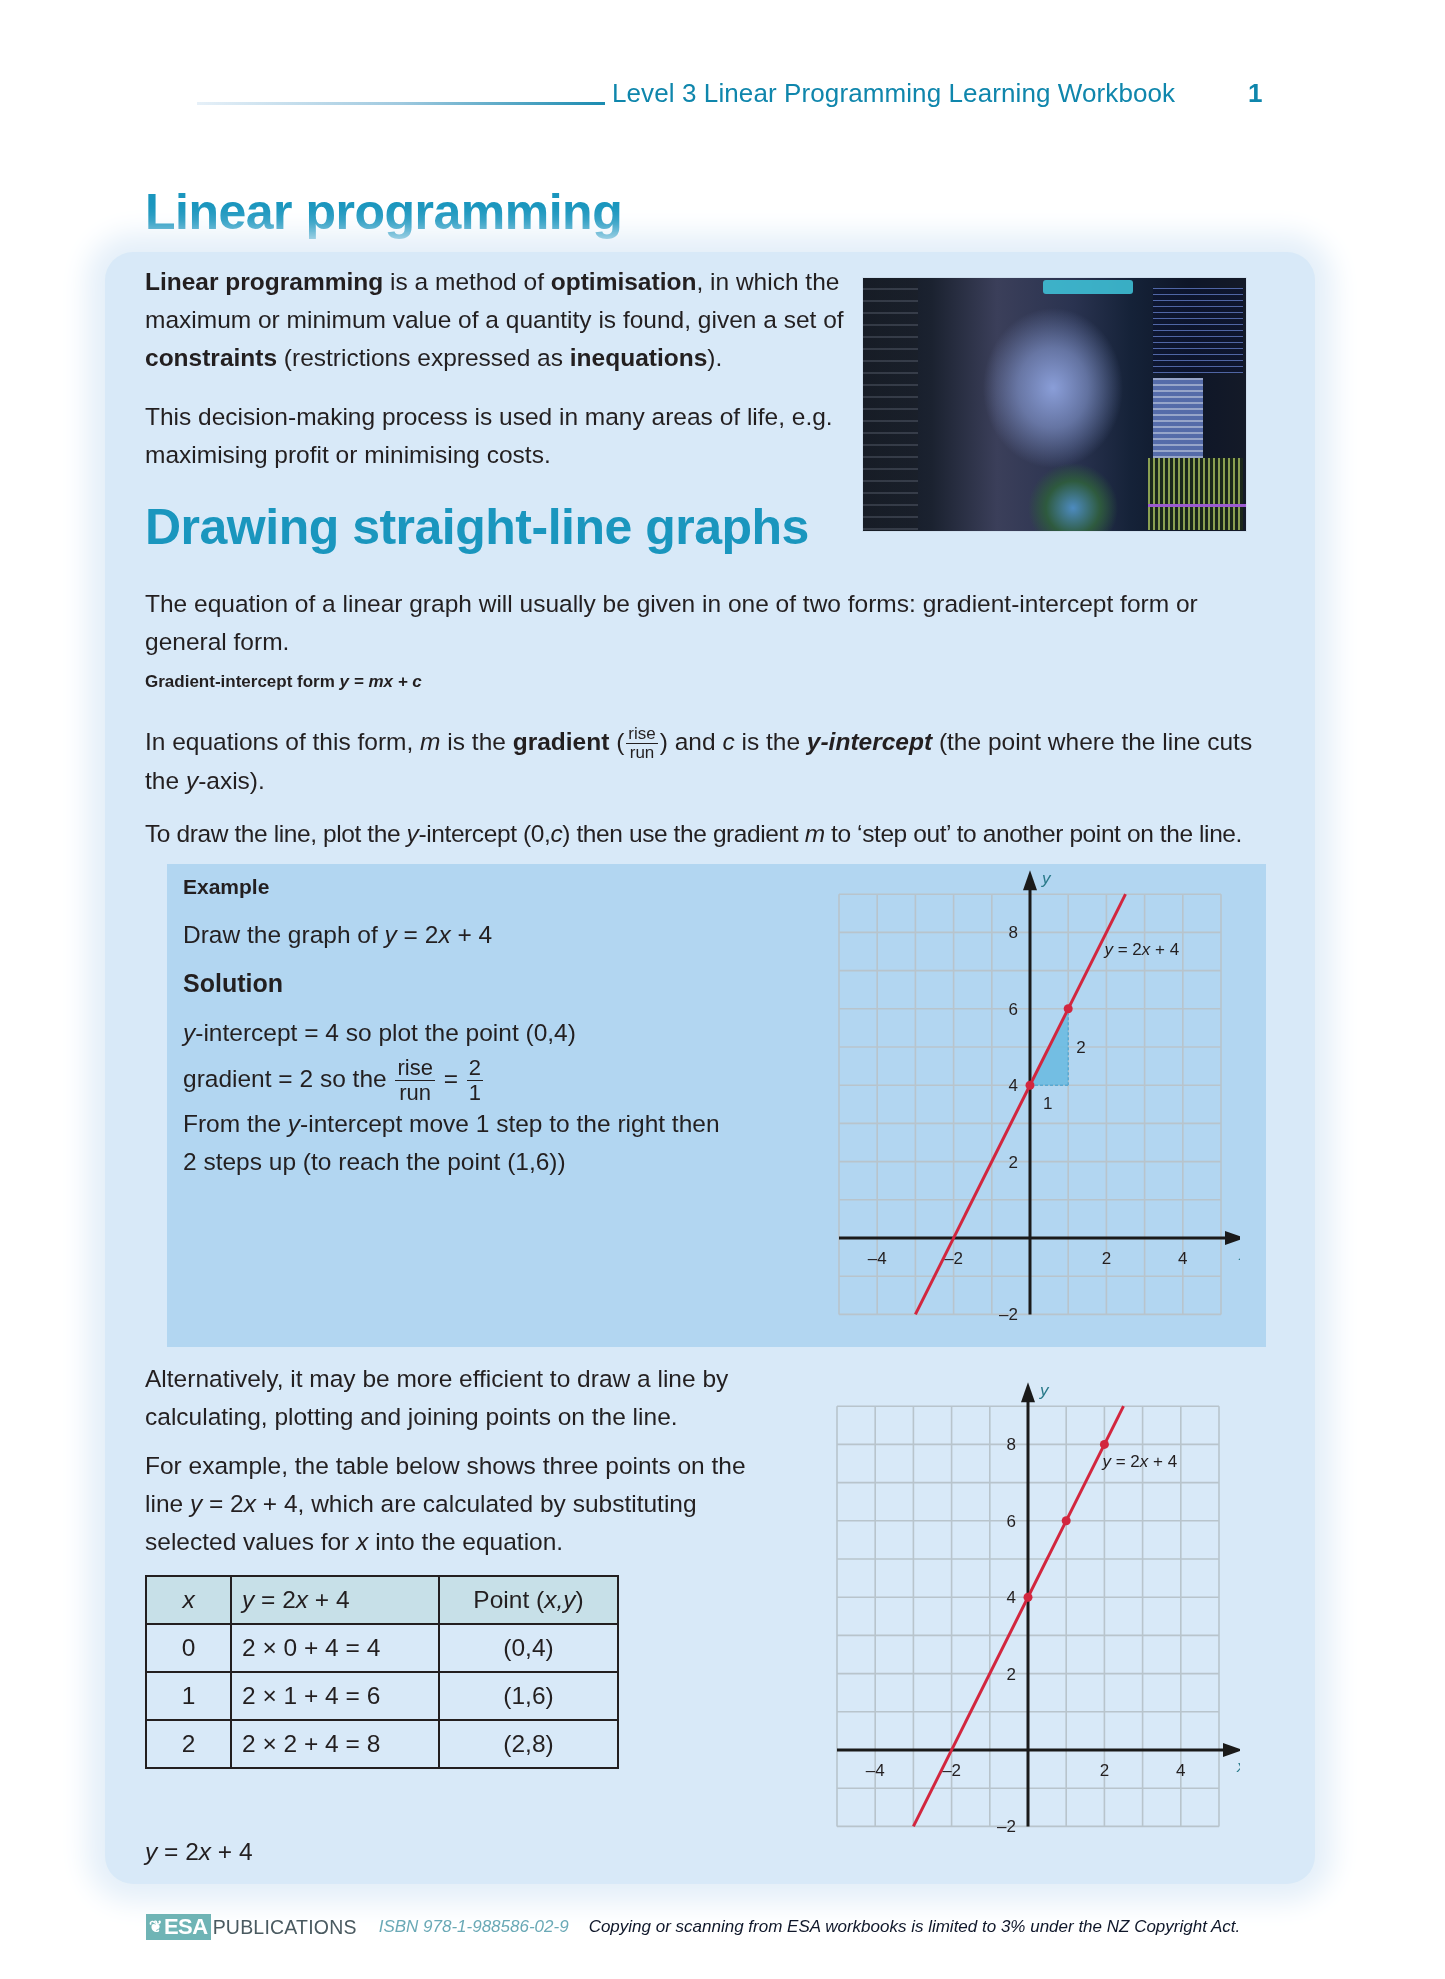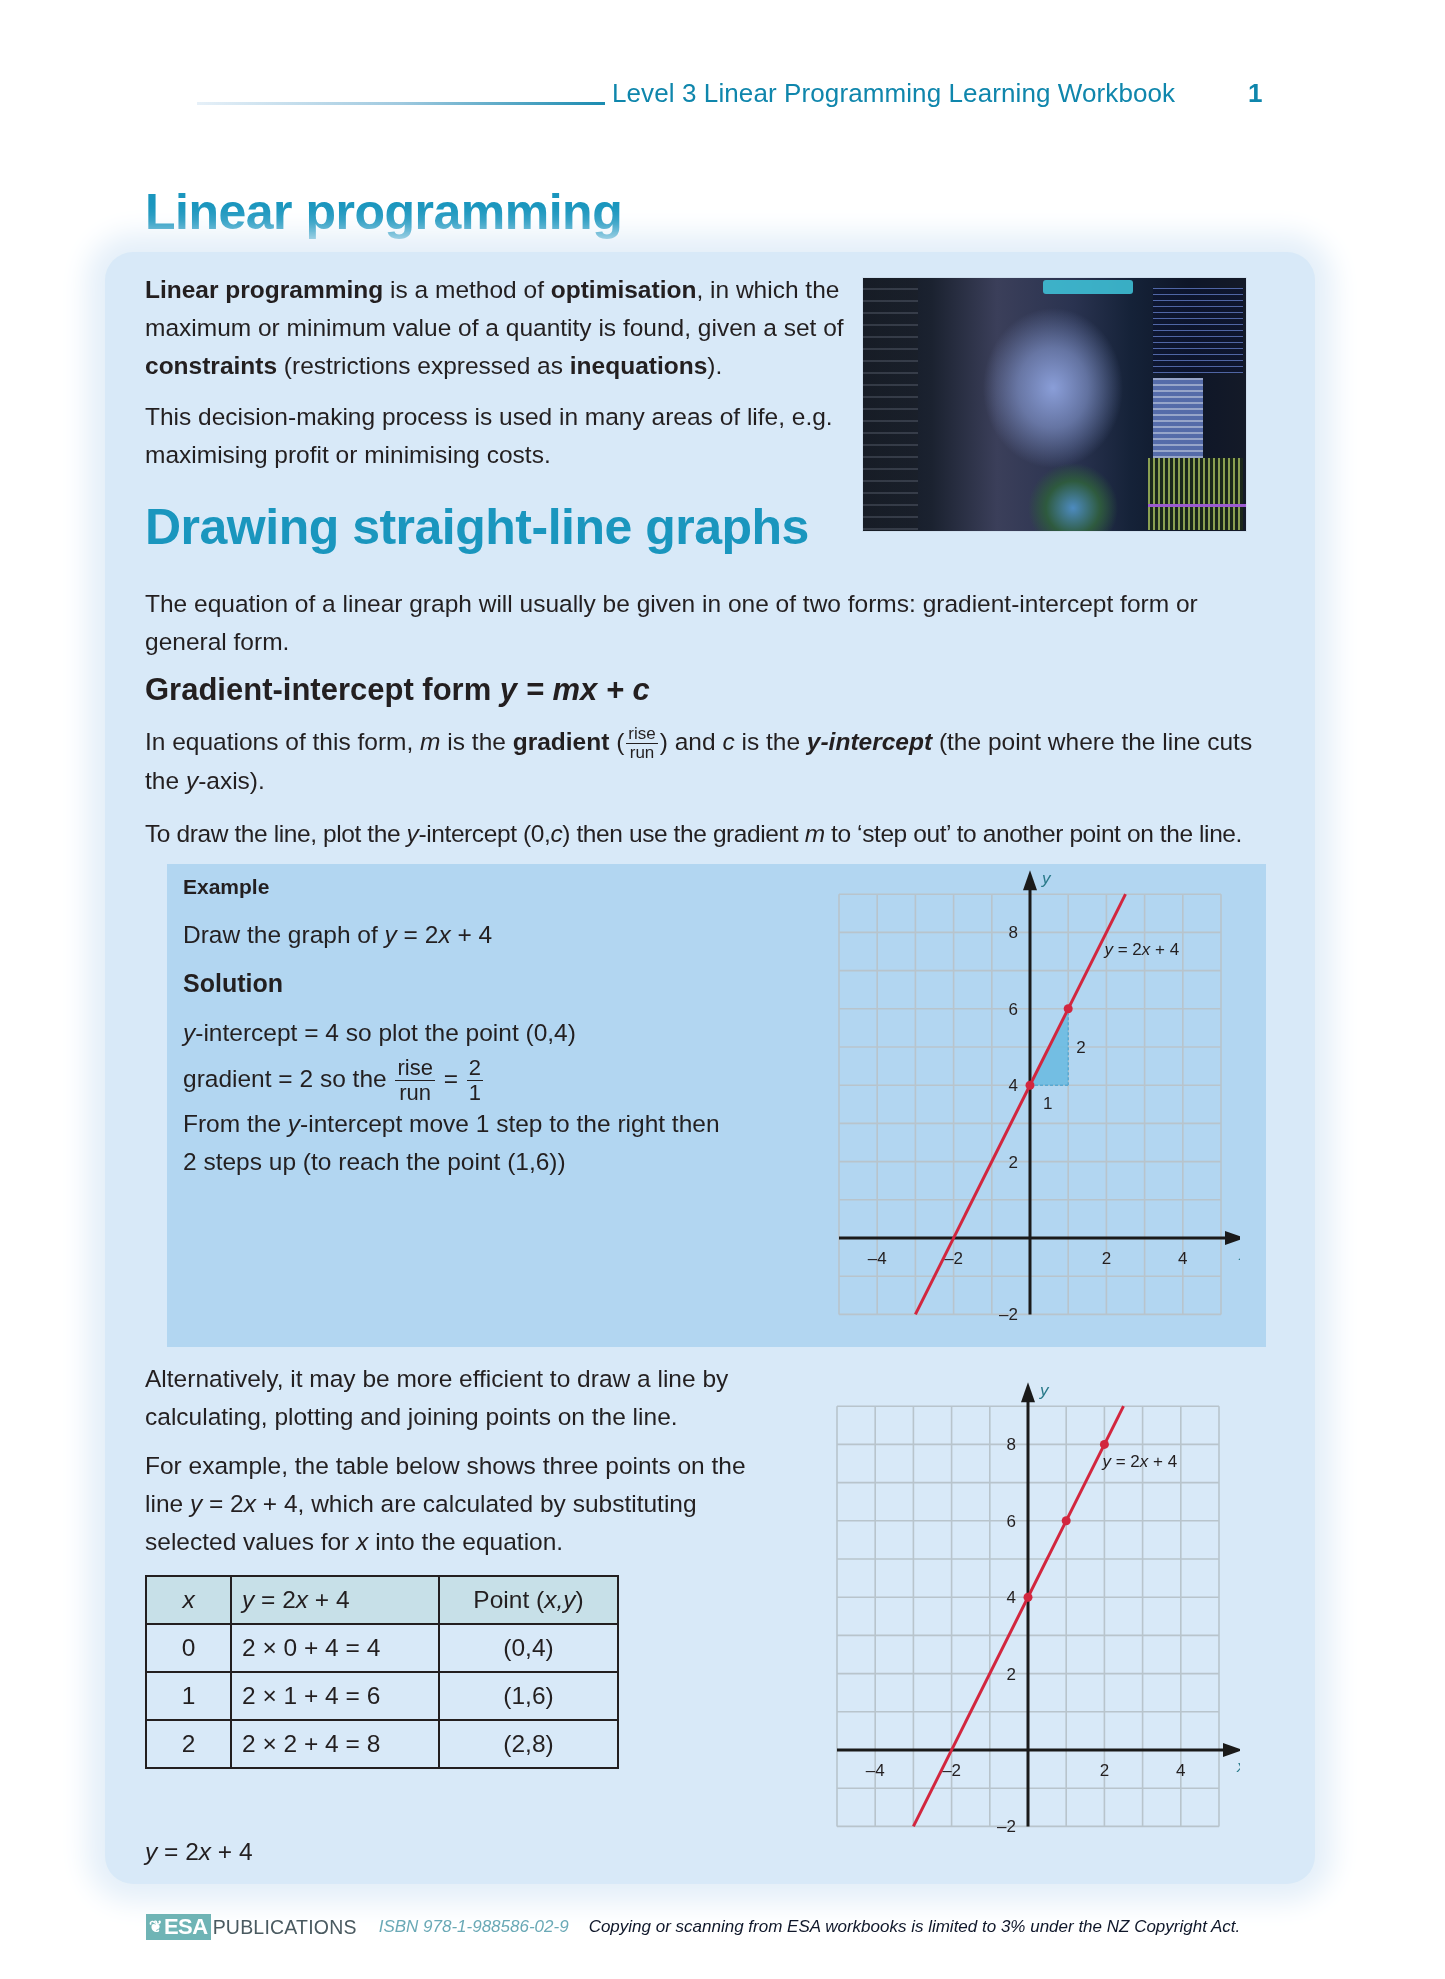--- a/index.html
+++ b/index.html
@@ -28,21 +28,21 @@
     left: 105px; top: 252px; width: 1210px; height: 1632px;
     background: #d8e9f8;
     border-radius: 28px;
     box-shadow: 0 0 28px 18px #e4eff9;
   }
 
   .p { font-size: 24.5px; line-height: 38px; color: #231f20; }
   .p b { font-weight: bold; }
   .p i { font-style: italic; }
 
-  #intro1 { left: 145px; top: 271px; width: 700px; }
+  #intro1 { left: 145px; top: 263px; width: 700px; }
   #intro2 { left: 145px; top: 398px; width: 700px; }
 
   #photo {
     left: 862px; top: 277px; width: 383px; height: 253px;
     background:
       radial-gradient(ellipse 70px 80px at 190px 110px, #8a9ed8 0%, rgba(138,158,216,0.6) 50%, rgba(0,0,0,0) 100%),
       radial-gradient(circle 45px at 210px 230px, #4d8bc0 0%, #2e5a3e 60%, rgba(0,0,0,0) 100%),
       linear-gradient(to right, #111822 0%, #1b2230 18%, #3b3f5a 35%, #2a3350 55%, #152238 70%, #0e1628 85%, #141a28 100%);
     border: 1px solid #cfdfee;
     overflow: hidden;
@@ -51,21 +51,21 @@
   #photo-bar { left: 180px; top: 2px; width: 90px; height: 14px; background: #3fc7dd; border-radius: 3px; opacity: 0.85; }
   #photo-data1 { left: 290px; top: 10px; width: 90px; height: 85px;
     background: repeating-linear-gradient(to bottom, #6a86d8 0 1px, #0c1430 1px 6px); opacity: 0.7; }
   #photo-data2 { left: 290px; top: 100px; width: 50px; height: 80px; background: repeating-linear-gradient(to bottom, #b8c8f0 0 2px, #6680c8 2px 6px); opacity: 0.8; }
   #photo-data3 { left: 285px; top: 180px; width: 95px; height: 72px; background: repeating-linear-gradient(to right, #a8c05a 0 2px, #1c2a18 2px 5px); opacity: 0.8; }
   #photo-purple { left: 285px; top: 226px; width: 98px; height: 3px; background: #9b5ad0; }
   #photo-left { left: 0; top: 0; width: 55px; height: 253px; background: repeating-linear-gradient(to bottom, #1a1f28 0 10px, #4a505c 10px 12px); opacity: 0.6; }
 
   #title2 { left: 145px; top: 498px; }
   #sec-p1 { left: 145px; top: 585px; width: 1130px; }
-  #sec-h3 { left: 145px; top: 672px; font-size: 31px; font-weight: bold; }
+  #sec-h3 { left: 145px; top: 672px; font-size: 17px; font-weight: bold; }
   #sec-p2 { left: 145px; top: 723px; width: 1130px; }
   #sec-p3 { left: 145px; top: 815px; width: 1140px; }
 
   .frac { display: inline-block; vertical-align: middle; text-align: center; font-size: 17px; line-height: 18px; margin: 0 2px; }
   .frac .num { display: block; border-bottom: 1.5px solid #231f20; padding: 0 2px; }
   .frac .den { display: block; padding: 0 2px; }
   .frac.big { font-size: 22px; line-height: 24px; }
 
   
   #example-box { left: 167px; top: 864px; width: 1099px; height: 483px; background: #b2d6f1; }

